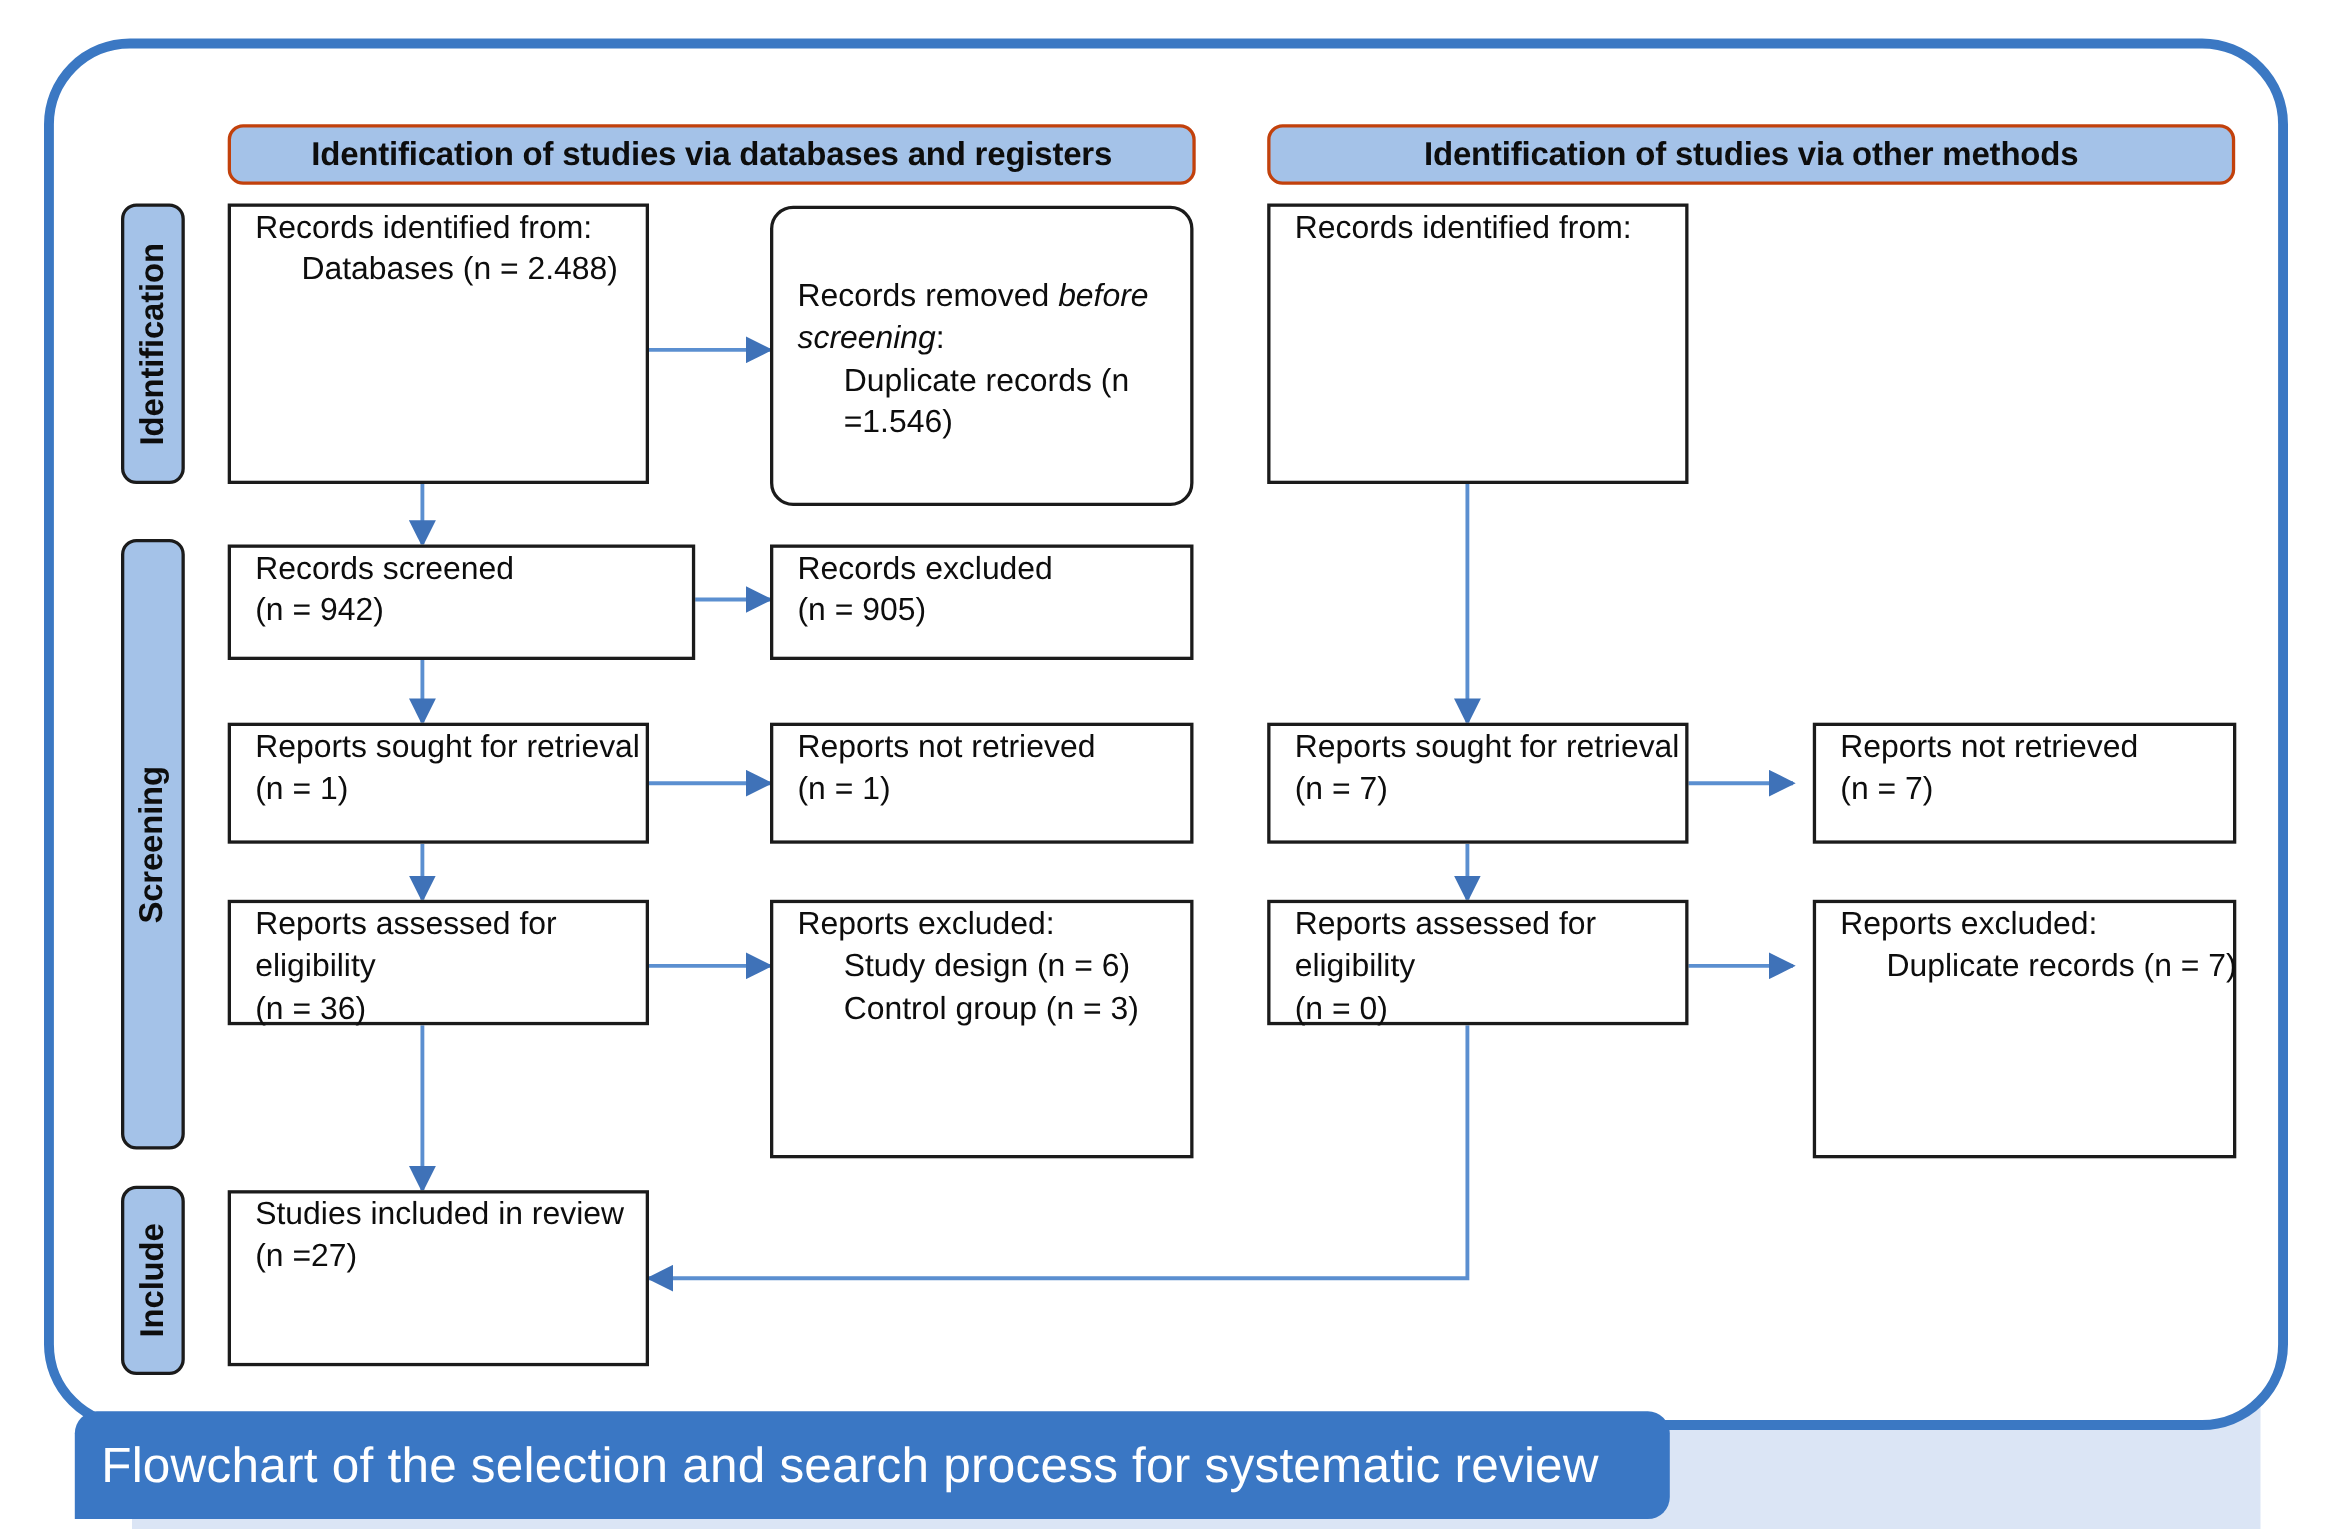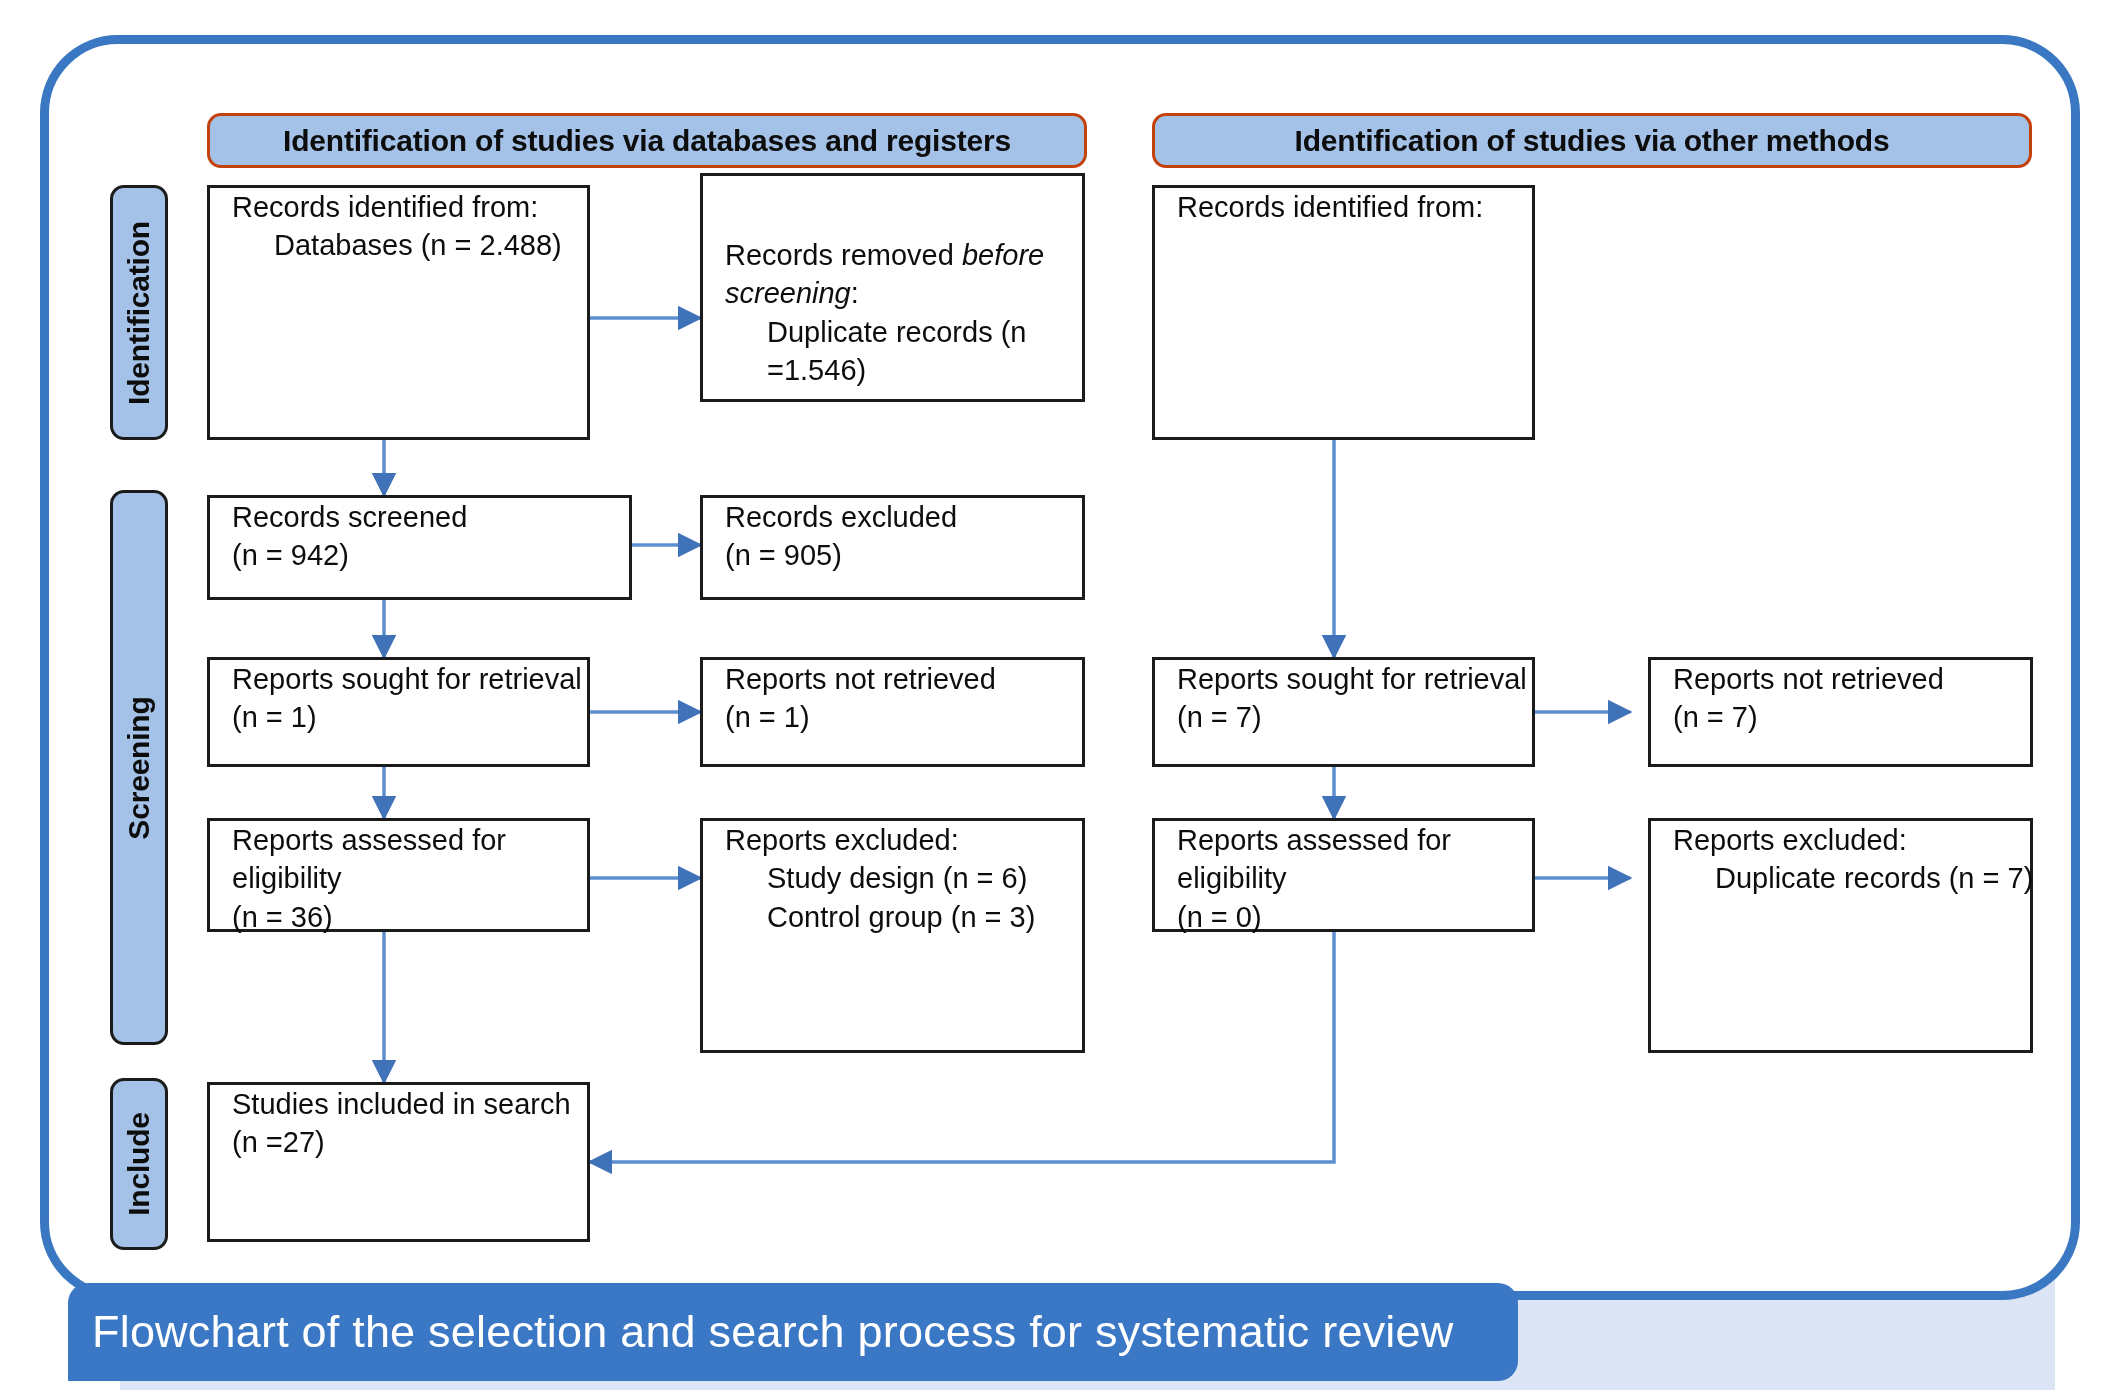--- a/index.html
+++ b/index.html
@@ -186,21 +186,21 @@
   </div>
 
   <div class="col-header" style="left:207px; top:113px; width:880px; height:55px;">Identification of studies via databases and registers</div>
   <div class="col-header" style="left:1152px; top:113px; width:880px; height:55px;">Identification of studies via other methods</div>
 
   <div class="flow-box" style="left:207px; top:185px; width:383px; height:255px;">
     <div class="line">Records identified from:</div>
     <div class="line indent">Databases (n = 2.488)</div>
   </div>
 
-  <div class="flow-box top-align" style="left:700px; top:173px; width:385px; height:229px;">
+  <div class="flow-box top-align" style="left:700px; top:187px; width:385px; height:273px;border-radius:21px;">
     <div class="line"><span>Records removed </span><span class="ital">before</span></div>
     <div class="line"><span class="ital">screening</span><span>:</span></div>
     <div class="line indent">Duplicate records (n</div>
     <div class="line indent">=1.546)</div>
   </div>
 
   <div class="flow-box" style="left:207px; top:495px; width:425px; height:105px;">
     <div class="line">Records screened</div>
     <div class="line">(n = 942)</div>
   </div>
@@ -226,21 +226,21 @@
     <div class="line">(n = 36)</div>
   </div>
 
   <div class="flow-box" style="left:700px; top:818px; width:385px; height:235px;">
     <div class="line">Reports excluded:</div>
     <div class="line indent">Study design (n = 6)</div>
     <div class="line indent">Control group (n = 3)</div>
   </div>
 
   <div class="flow-box" style="left:207px; top:1082px; width:383px; height:160px;">
-    <div class="line">Studies included in search</div>
+    <div class="line">Studies included in review</div>
     <div class="line">(n =27)</div>
   </div>
 
   <div class="flow-box" style="left:1152px; top:185px; width:383px; height:255px;">
     <div class="line">Records identified from:</div>
   </div>
 
   <div class="flow-box" style="left:1152px; top:657px; width:383px; height:110px;">
     <div class="line">Reports sought for retrieval</div>
     <div class="line">(n = 7)</div>

